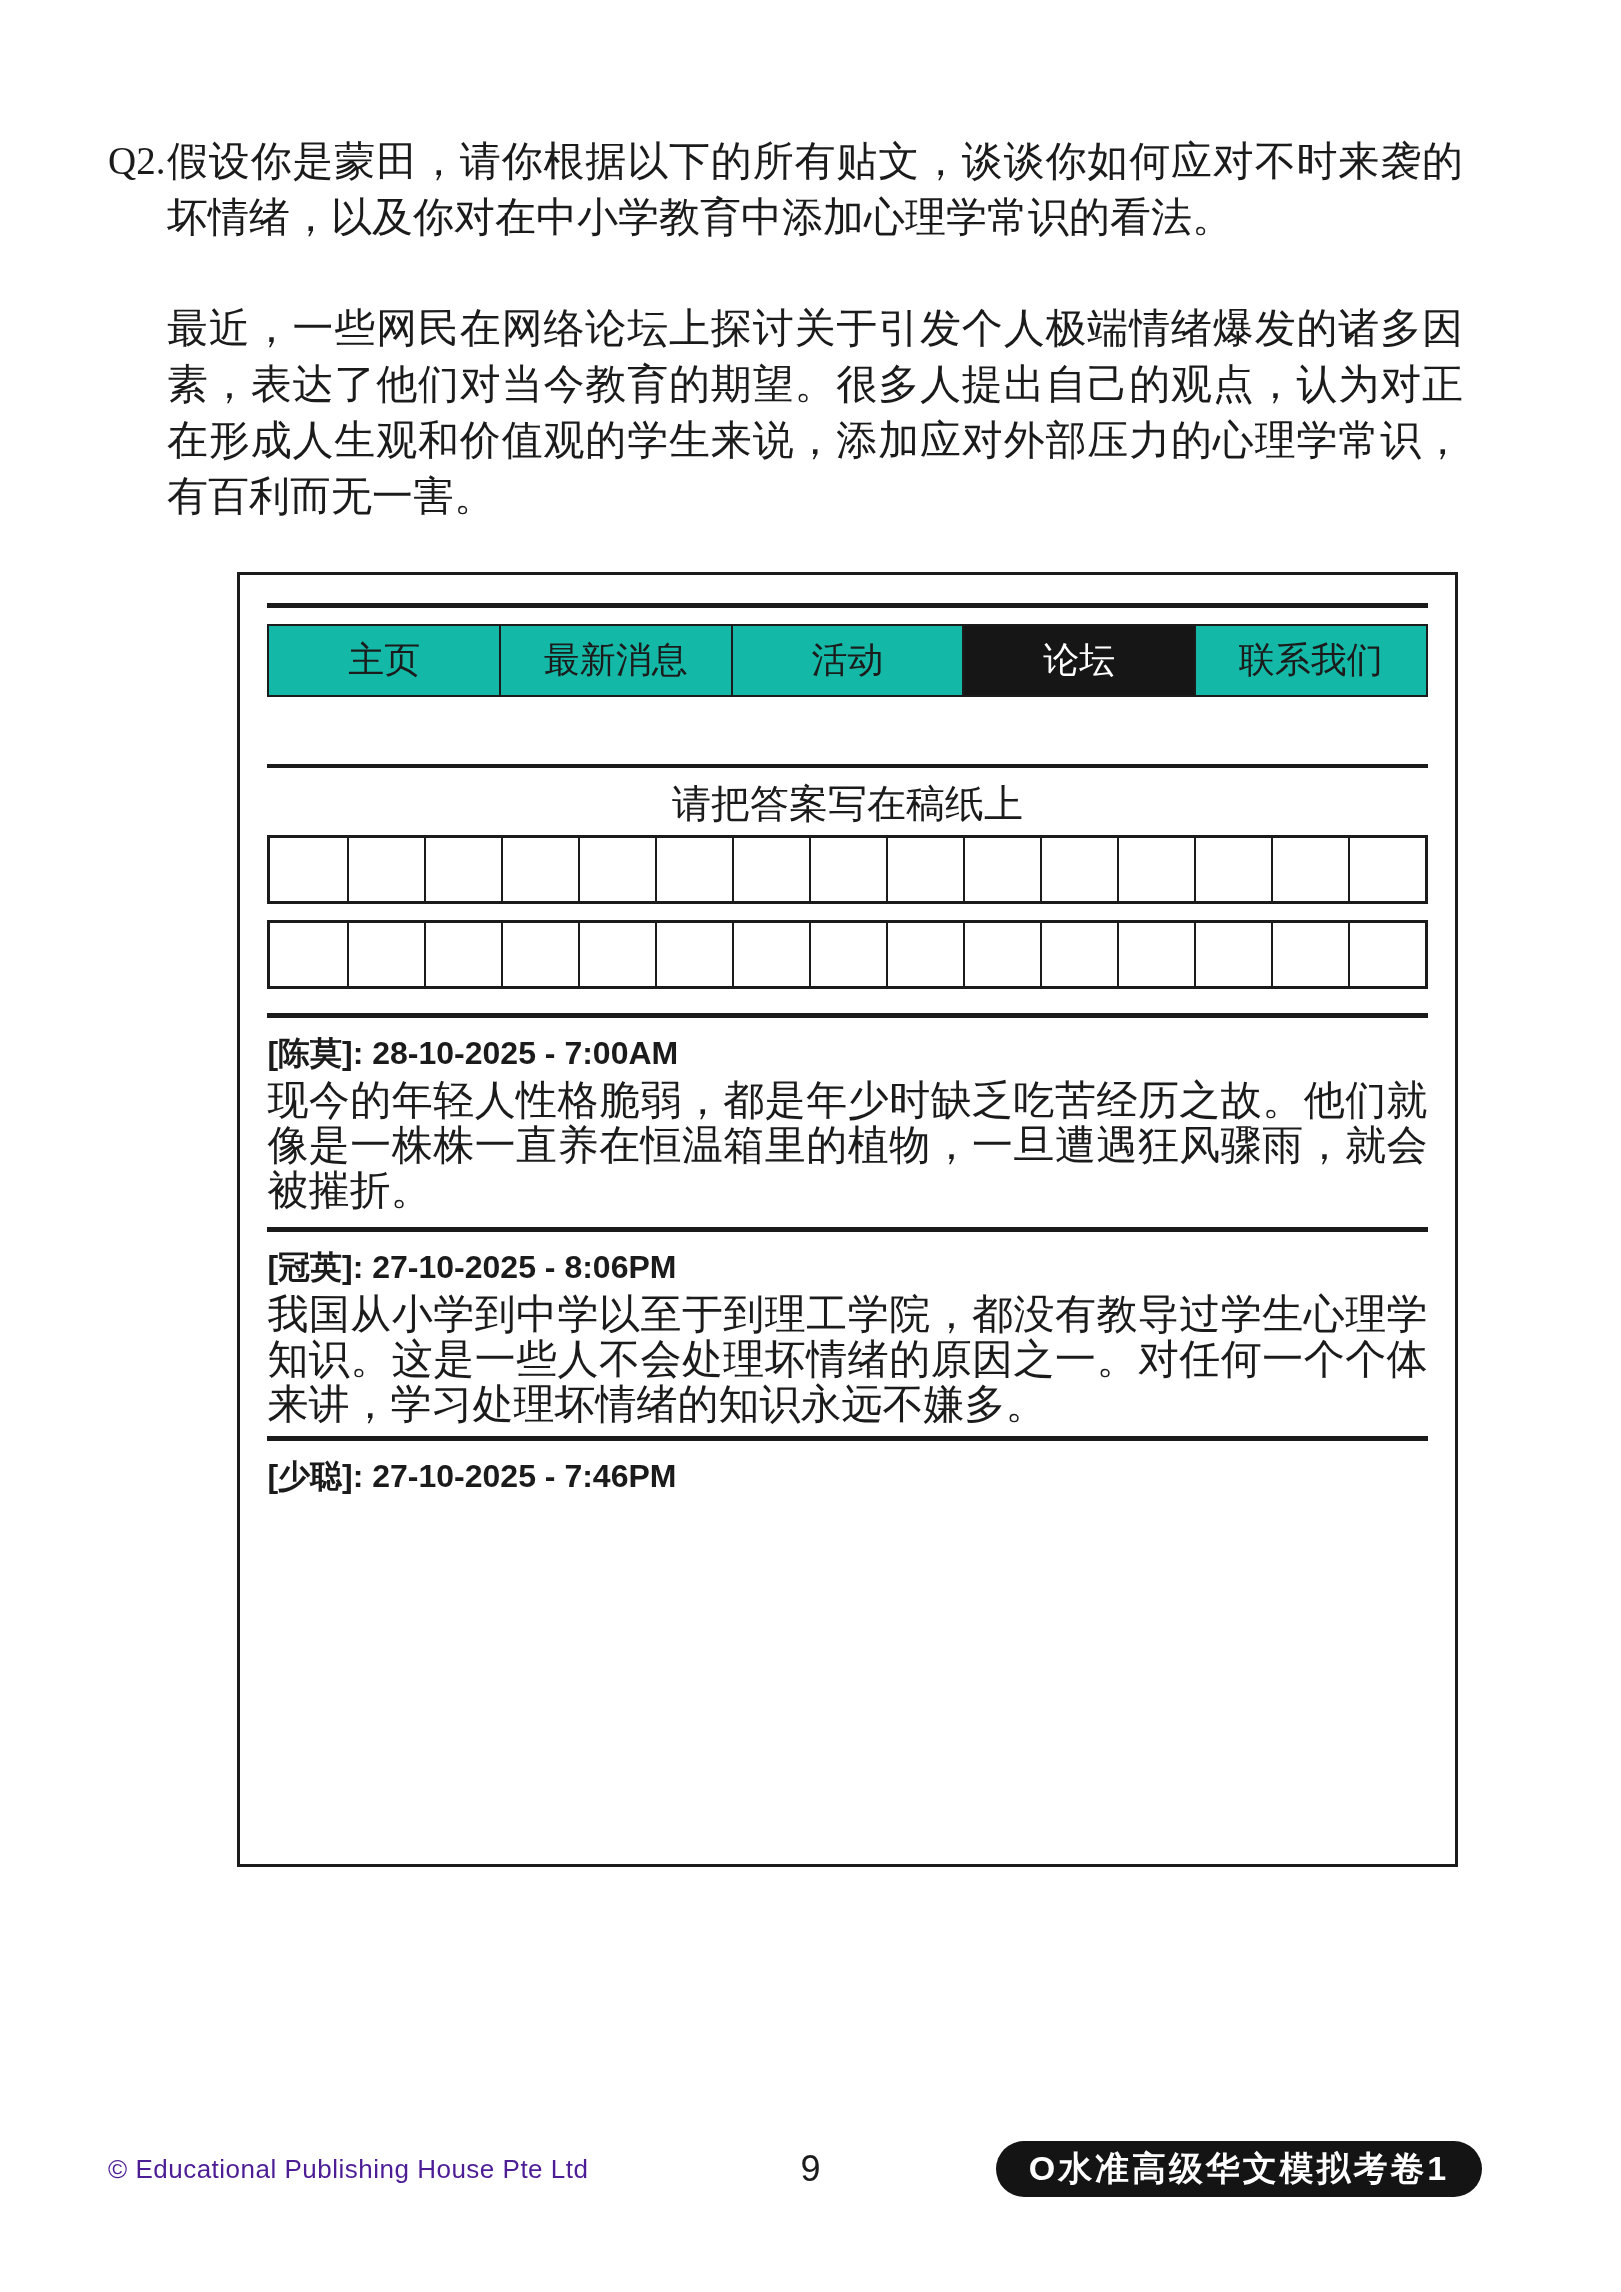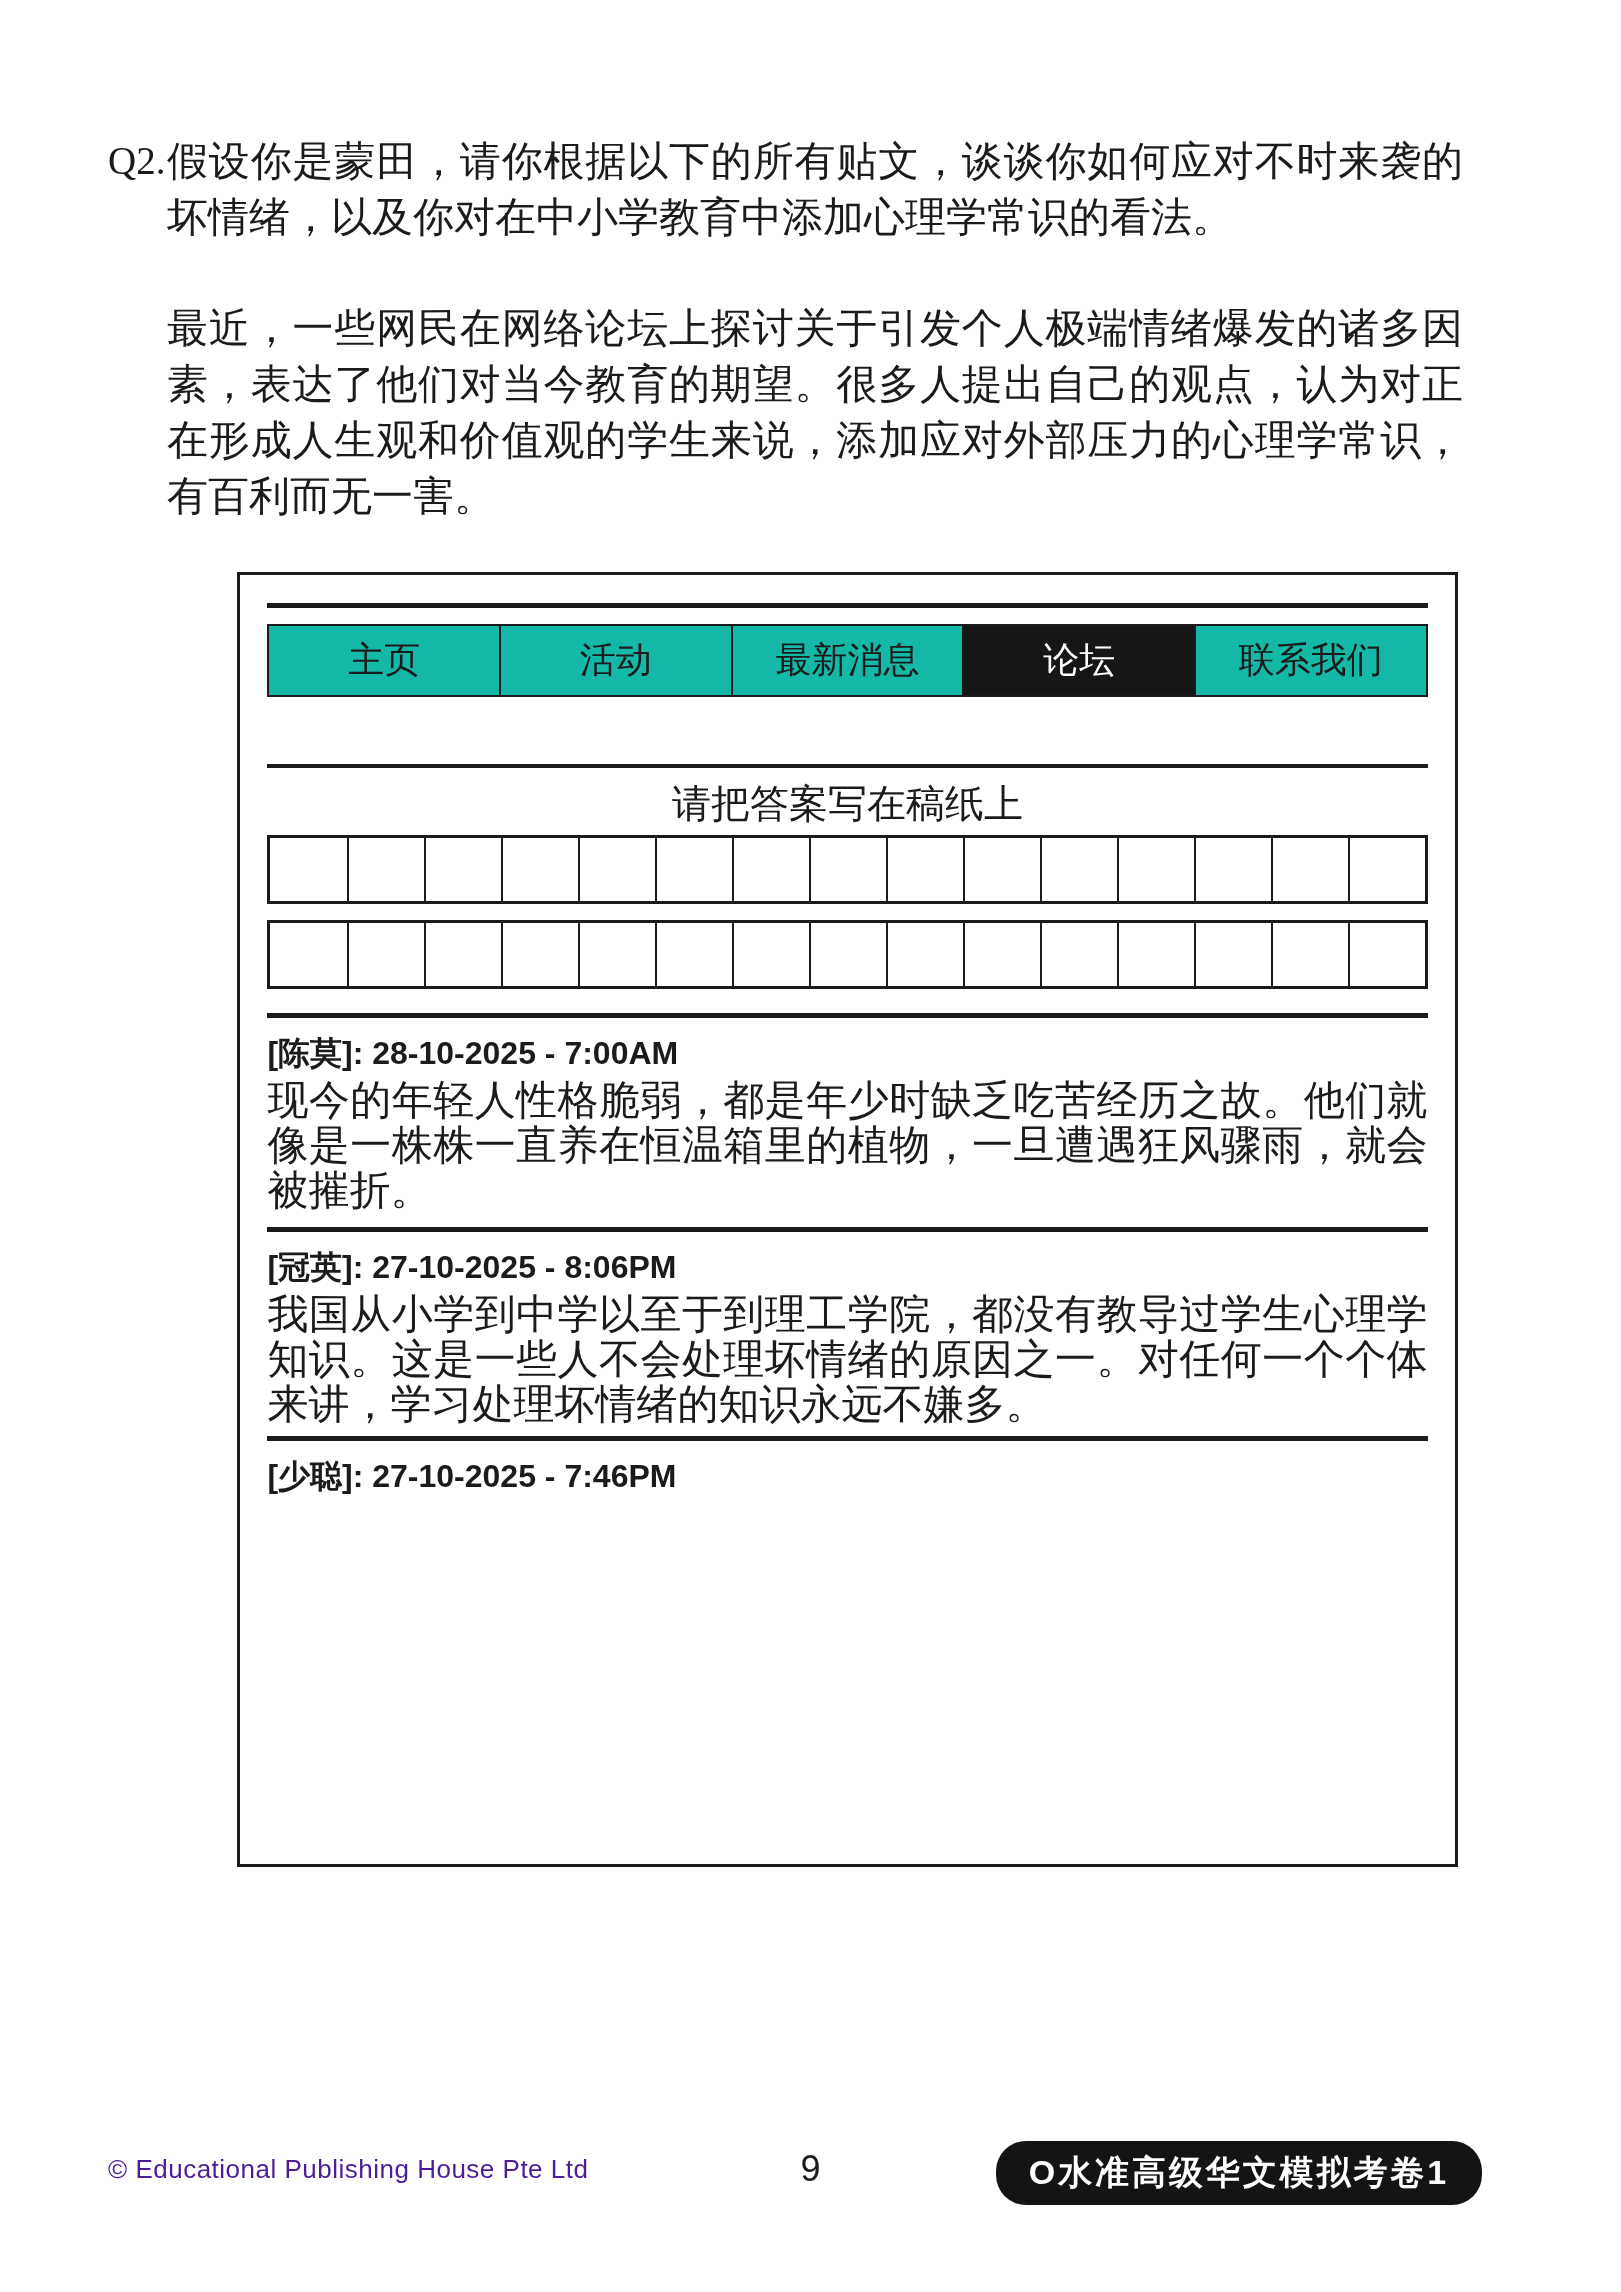--- a/index.html
+++ b/index.html
@@ -104,21 +104,21 @@
     letter-spacing:0.5px;
   }
   .footer-page{
     position:absolute;left:0;right:0;top:2148px;
     text-align:center;
     font-family:"Liberation Sans","DejaVu Sans",sans-serif;
     font-size:36px;color:#1b1b1b;
   }
   .footer-badge{
     position:absolute;right:139px;top:2141px;
-    height:64px;
+    height:56px;
     background:#141414;
     border-radius:30px;
     display:flex;align-items:center;
     padding:0 33px;
     color:#ffffff;
     font-family:"Liberation Sans","DejaVu Sans",sans-serif;
     font-weight:bold;
     font-size:34px;
     letter-spacing:2.9px;
   }
@@ -136,22 +136,22 @@
     </div>
   </div>
 
   <div class="forum-box">
 
     <div class="rule rule-top"></div>
 
 
     <div class="nav">
       <div class="nav-tab">主页</div>
+      <div class="nav-tab">最新消息</div>
       <div class="nav-tab">活动</div>
-      <div class="nav-tab">最新消息</div>
       <div class="nav-tab active">论坛</div>
       <div class="nav-tab">联系我们</div>
     </div>
 
     <div class="rule rule-below-nav"></div>
 
     <div class="post-note">请把答案写在稿纸上</div>
     <div class="answer-grid row1">
         <div class="cell"></div>
         <div class="cell"></div>

